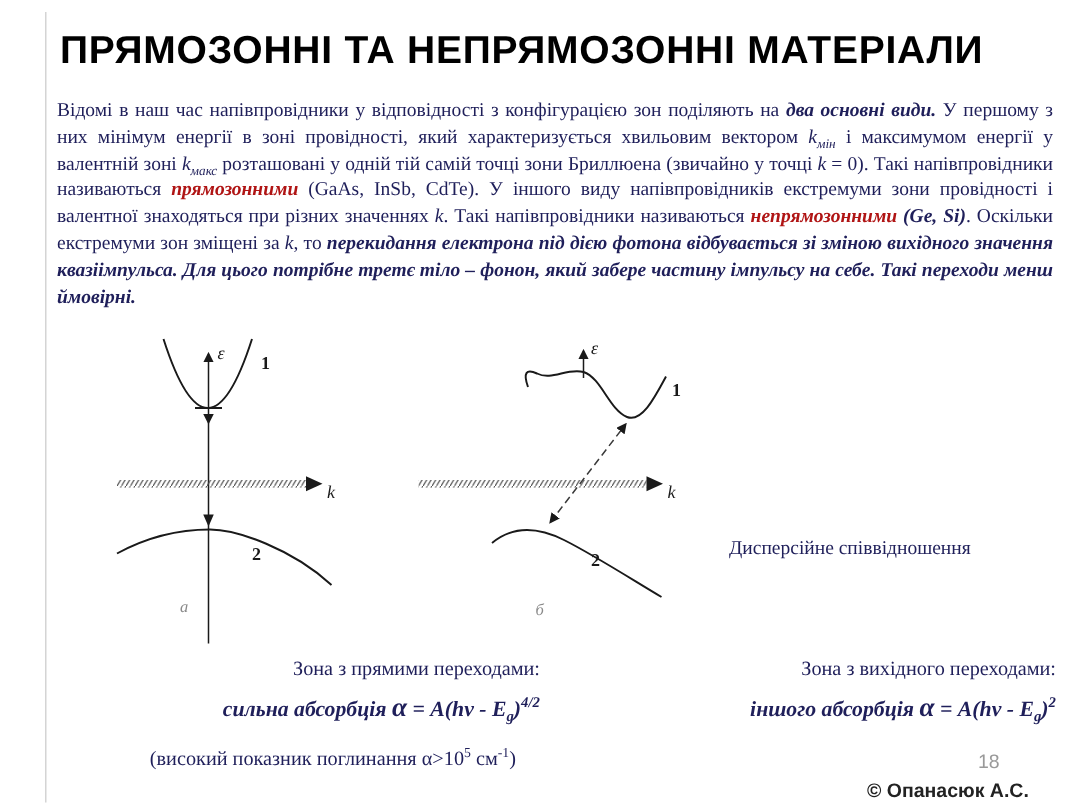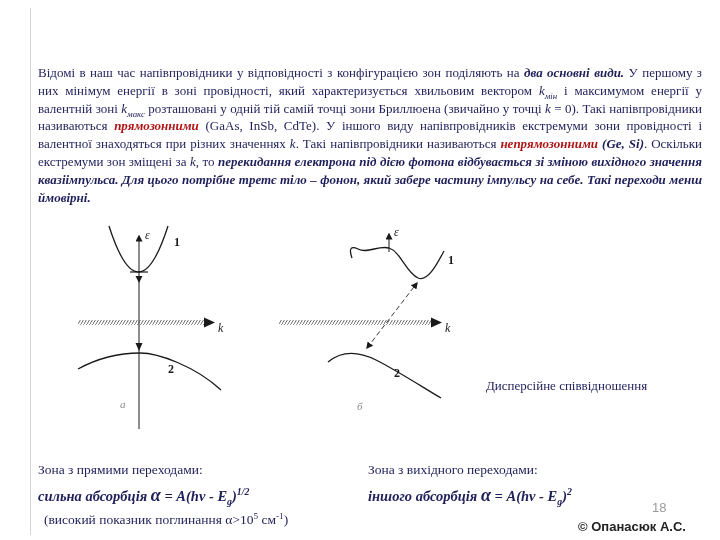--- a/index.html
+++ b/index.html
@@ -13,39 +13,40 @@
         font-size:13px;line-height:17.8px;}
   .seg.bi,.seg.bisub,.seg.bisup{font-weight:bold;font-style:italic;}
   .seg.bir{font-weight:bold;font-style:italic;color:var(--accent-red,#b01414);}
   .seg.i,.seg.isub{font-style:italic;}
   .seg.alpha{font-weight:bold;font-style:italic;font-size:1.25em;line-height:1;}
   sub,sup{font-size:0.68em;line-height:0;}
   .figsvg{position:absolute;left:0;top:224px;width:720px;height:225px;}
   .diag-num{font-family:"Liberation Serif",serif;font-size:12px;font-weight:bold;fill:#1a1a1a;}
   .diag-axis{font-family:"Liberation Serif",serif;font-size:12px;font-style:italic;fill:#1a1a1a;}
   .diag-panel{font-family:"Liberation Serif",serif;font-size:11px;font-style:italic;fill:#8a8a8a;}
-  .caption{position:absolute;left:486px;top:378px;font-size:13px;color:var(--body-navy,#1f1f5a);}
-  .zone{position:absolute;top:462px;font-size:13.5px;line-height:1.25;}
+  .caption{position:absolute;left:486px;top:357px;font-size:13px;color:var(--body-navy,#1f1f5a);}
+  .zone{position:absolute;top:438px;font-size:13.5px;line-height:1.25;text-align:right;}
   .zone-left{left:38px;width:322px;}
   .zone-right{left:368px;width:336px;}
   .zone .heading{margin:0 0 7px 0;}
   .zone .formula{margin:0 0 7px 0;font-size:14.5px;}
-  .zone .note{margin:6px;}
+  .zone .note{margin:16px;}
   .pagenum{position:absolute;left:652px;top:500px;font-family:"Liberation Sans",sans-serif;
            font-size:13px;color:var(--gray-page,#9a9a9a);}
   .copyright{position:absolute;left:578px;top:519px;font-family:"Liberation Sans",sans-serif;
              font-size:13px;font-weight:600;color:#222;}
 </style>
 </head>
 <body>
 
 <div id="slide">
 
   <div class="leftedge"></div>
 
+  <div class="title">ПРЯМОЗОННІ ТА НЕПРЯМОЗОННІ МАТЕРІАЛИ</div>
 
   <div class="para"><span class="seg n">Відомі в наш час напівпровідники у відповідності з конфігурацією зон поділяють на </span><span class="seg bi">два основні види.</span><span class="seg n"> У першому з них мінімум енергії в зоні провідності, який характеризується хвильовим вектором  </span><span class="seg i">k</span><sub class="seg isub">мін</sub><span class="seg n"> і максимумом енергії у  валентній зоні </span><span class="seg i">k</span><sub class="seg isub">макс</sub><span class="seg n"> розташовані у одній тій самій точці зони Бриллюена (звичайно у точці </span><span class="seg i">k</span><span class="seg n"> = 0). Такі напівпровідники називаються </span><span class="seg bir">прямозонними</span><span class="seg n"> (GaAs, InSb, CdTe).  У іншого виду напівпровідників екстремуми зони провідності і валентної знаходяться при різних значеннях </span><span class="seg i">k</span><span class="seg n">. Такі напівпровідники називаються </span><span class="seg bir">непрямозонними</span><span class="seg bi"> (Ge, Si)</span><span class="seg n">. Оскільки екстремуми зон зміщені за </span><span class="seg i">k</span><span class="seg n">, то </span><span class="seg bi">перекидання електрона під дією фотона відбувається зі зміною вихідного значення квазіімпульса. Для цього потрібне третє тіло – фонон, який забере частину імпульсу на себе. Такі переходи менш ймовірні.</span></div>
 
   <svg class="figsvg" viewBox="0 0 720 225" xmlns="http://www.w3.org/2000/svg">
     <defs>
       <marker id="arr" viewBox="0 0 10 10" refX="8" refY="5" markerWidth="7" markerHeight="7" orient="auto-start-reverse">
         <path d="M0,0 L10,5 L0,10 z" fill="#1a1a1a"></path>
       </marker>
       <pattern id="hatch" width="3" height="5" patternUnits="userSpaceOnUse">
         <path d="M0,5 L3,0" stroke="#4a4a4a" stroke-width="0.8"></path>
@@ -80,21 +81,21 @@
       <path d="M328,138 C340,128 356,126 376,136 S424,164 441,174" fill="none" stroke="#1a1a1a" stroke-width="1.3"></path>
       <text class="diag-num" x="394" y="153">2</text>
       <text class="diag-panel" x="357" y="186">б</text>
     </g>
   </svg>
 
   <div class="caption">Дисперсійне співвідношення</div>
 
   <div class="zone zone-left">
     <p class="heading">Зона з прямими переходами:</p>
-    <p class="formula"><span class="seg bi">сильна абсорбція  </span><span class="seg alpha">α</span><span class="seg bi"> = A(hν - E</span><sub class="seg bisub">g</sub><span class="seg bi">)</span><sup class="seg bisup">1/2</sup></p>
+    <p class="formula"><span class="seg bi">сильна абсорбція  </span><span class="seg alpha">α</span><span class="seg bi"> = A(hν - E</span><sub class="seg bisub">g</sub><span class="seg bi">)</span><sup class="seg bisup">4/2</sup></p>
     <p class="note"><span class="seg n">(високий показник  поглинання α&gt;10</span><sup class="seg sup">5</sup><span class="seg n"> см</span><sup class="seg sup">-1</sup><span class="seg n">)</span></p>
   </div>
 
   <div class="zone zone-right">
     <p class="heading">Зона з вихідного переходами:</p>
     <p class="formula"><span class="seg bi"> іншого абсорбція </span><span class="seg alpha">α</span><span class="seg bi"> = A(hν - E</span><sub class="seg bisub">g</sub><span class="seg bi">)</span><sup class="seg bisup">2</sup></p>
   </div>
 
   <div class="pagenum">18</div>
   <div class="copyright">© Опанасюк А.С.</div>

